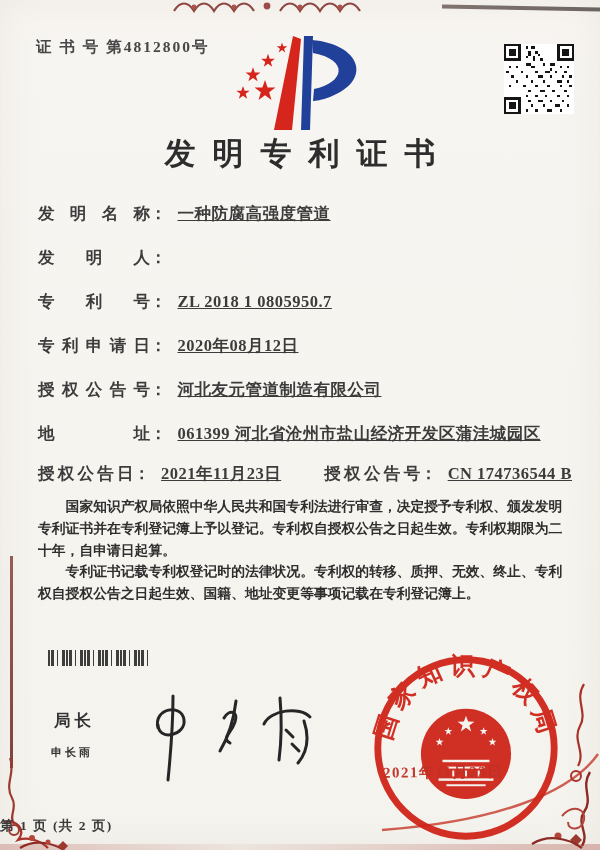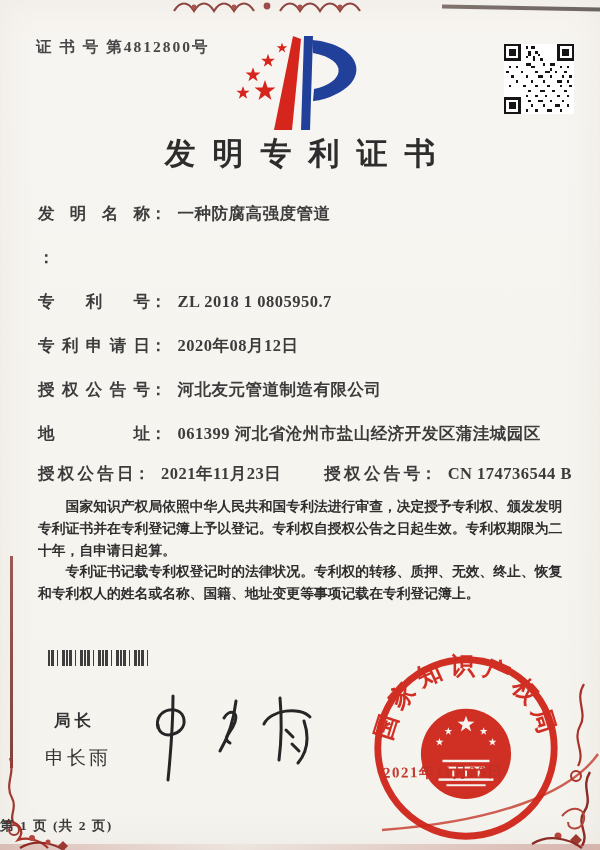--- a/index.html
+++ b/index.html
@@ -19,33 +19,33 @@
   
   .cert-no{position:absolute;left:36px;top:37px;font-size:15.5px;font-weight:600;letter-spacing:2px;color:#474747;}
   .logo{position:absolute;left:230px;top:34px;width:160px;height:100px;}
   .qr{position:absolute;left:504px;top:44px;width:70px;height:70px;}
   .title{position:absolute;left:0;top:133px;width:100%;text-align:center;font-size:31px;font-weight:700;letter-spacing:17px;text-indent:17px;color:#2d2d2d;}
   
   .fields{position:absolute;left:38px;top:203px;width:534px;}
   .frow{display:flex;align-items:baseline;height:24px;margin-bottom:20px;font-size:16.5px;font-weight:600;color:#3c3c3c;}
   .flabel{width:112px;display:inline-block;text-align:justify;text-align-last:justify;white-space:nowrap;}
   .fcolon{margin-right:11px;}
-  .fvalue{letter-spacing:.5px;white-space:nowrap;}
+  .fvalue{letter-spacing:.5px;white-space:nowrap;text-decoration:underline;}
   .grantrow{display:flex;margin-top:-4px;}
   .gcol2{margin-left:43px;display:flex;align-items:baseline;}
   .gcol2 .flabel{width:96px;}
   
   .body-text{position:absolute;left:38px;top:496px;width:528px;font-size:13.8px;line-height:21.8px;color:#2e2e2e;font-weight:700;}
   .body-text p{margin:0;text-indent:2em;}
   
   .barcode{position:absolute;left:48px;top:650px;width:104px;height:16px;opacity:.85;
     background:repeating-linear-gradient(90deg,#1e1e1e 0 2px,transparent 2px 3px,#1e1e1e 3px 6px,transparent 6px 9px,#1e1e1e 9px 10px,transparent 10px 14px,#1e1e1e 14px 17px,transparent 17px 18px);}
   
   .sig-title{position:absolute;left:54px;top:710px;font-size:16.5px;letter-spacing:4px;font-weight:600;color:#333;}
-  .sig-name{position:absolute;left:45px;top:745px;font-size:19px;letter-spacing:3px;font-weight:400;color:#333;}
+  .sig-name{position:absolute;left:51px;top:745px;font-size:11px;letter-spacing:3px;font-weight:700;color:#333;}
   .sig-hand{position:absolute;left:128px;top:688px;width:218px;height:102px;}
   
   .seal{position:absolute;left:368px;top:650px;width:196px;height:196px;opacity:.94;}
   .date-stamp{position:absolute;left:383px;top:763px;font-size:15px;color:#c03026;letter-spacing:1.5px;font-weight:600;z-index:5;transform:rotate(-.6deg);opacity:.95;}
   
   .footer{position:absolute;left:0;top:817px;width:100%;text-align:left;font-size:13.5px;letter-spacing:1.5px;color:#3a3a3a;font-weight:600;}
 </style>
 </head>
 <body>
 
@@ -121,20 +121,21 @@
 
   <div class="title">发明专利证书</div>
 
   <div class="fields">
     <div class="frow">
       <span class="flabel">发明名称</span>
         <span class="fcolon">：</span>
         <span class="fvalue">一种防腐高强度管道</span>
     </div>
     <div class="frow">
+      <span class="flabel">发明人</span>
         <span class="fcolon">：</span>
     </div>
     <div class="frow">
       <span class="flabel">专利号</span>
         <span class="fcolon">：</span>
         <span class="fvalue">ZL 2018 1 0805950.7</span>
     </div>
     <div class="frow">
       <span class="flabel">专利申请日</span>
         <span class="fcolon">：</span>
@@ -157,21 +158,21 @@
       <span class="gcol2">
         <span class="flabel">授权公告号</span>
           <span class="fcolon">：</span>
           <span class="fvalue">CN 174736544 B</span>
       </span>
     </div>
   </div>
 
   <div class="body-text">
     <p>国家知识产权局依照中华人民共和国专利法进行审查，决定授予专利权、颁发发明专利证书并在专利登记簿上予以登记。专利权自授权公告之日起生效。专利权期限为二十年，自申请日起算。</p>
-    <p>专利证书记载专利权登记时的法律状况。专利权的转移、质押、无效、终止、恢复和专利权人的姓名或名称、国籍、地址变更等事项记载在专利登记簿上。</p>
+    <p>专利证书记载专利权登记时的法律状况。专利权的转移、质押、无效、终止、专利权自授权公告之日起生效、国籍、地址变更等事项记载在专利登记簿上。</p>
   </div>
 
   <div class="barcode"></div>
 
   <div class="sig-title">局长</div>
   <div class="sig-name">申长雨</div>
   <svg class="sig-hand" viewBox="0 0 218 102">
     <g fill="none" stroke="#262626" stroke-width="3" stroke-linecap="round">
       <path d="M30,40 C25,20 54,15 56,32 C58,47 31,54 30,37"></path>
       <path d="M45,8 C45,32 43,62 40,92"></path>

